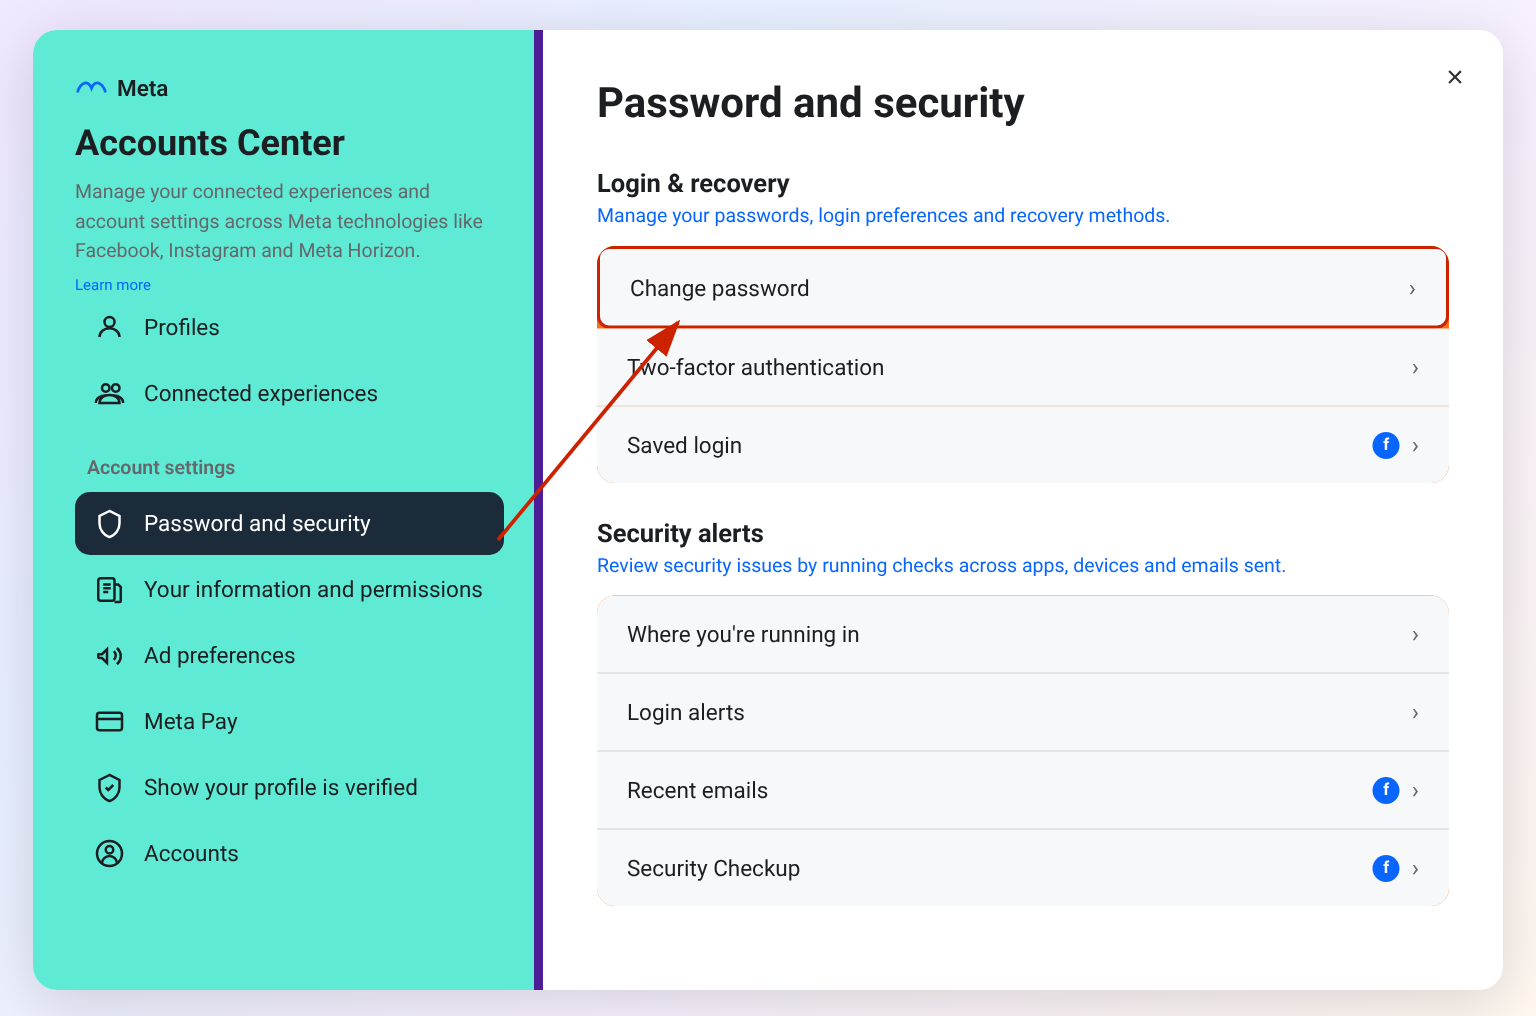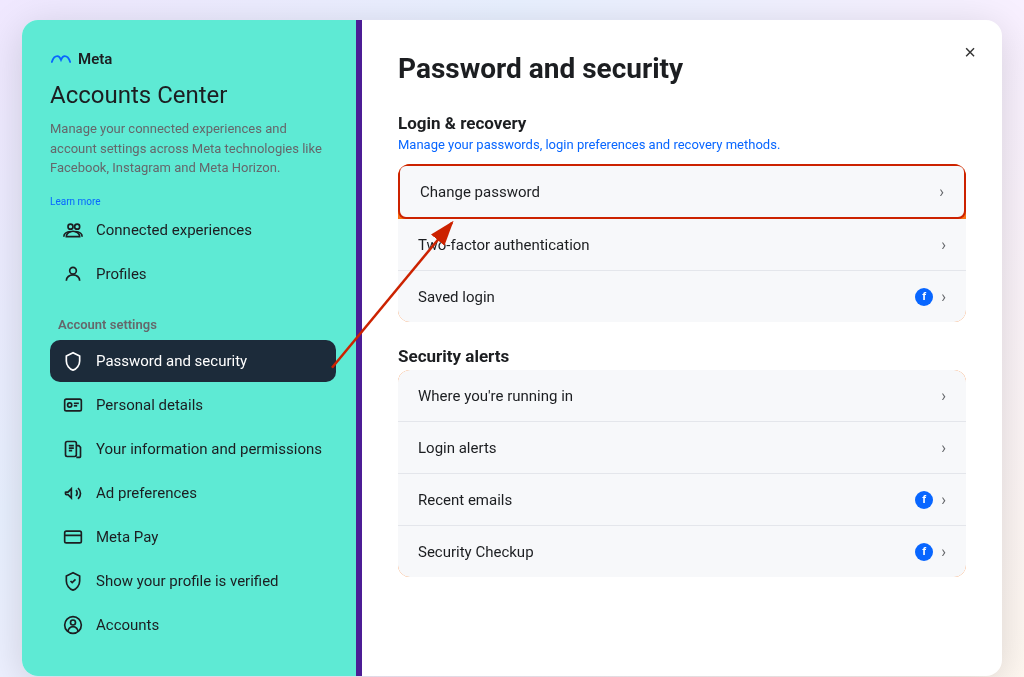--- a/index.html
+++ b/index.html
@@ -57,29 +57,29 @@
       font-size: 18px;
       color: #0866ff;
     }
     .meta-logo-text {
       font-size: 15px;
       font-weight: 600;
       color: #1c1e21;
     }
     .sidebar-title {
       font-size: 24px;
-      font-weight: 400;
+      font-weight: 700;
       color: #1c1e21;
       margin-bottom: 10px;
     }
     .sidebar-desc {
       font-size: 13px;
       color: #65676b;
       line-height: 1.5;
-      margin-bottom: 12px;
+      margin-bottom: 0;
     }
     .sidebar-learn-more {
       font-size: 10px;
       color: #0866ff;
       text-decoration: none;
       cursor: pointer;
     }
     .sidebar-section-label {
       font-size: 13px;
       font-weight: 600;
@@ -218,66 +218,55 @@
 
     <div class="sidebar-title">Accounts Center</div>
     <div class="sidebar-desc">Manage your connected experiences and account settings across Meta technologies like Facebook, Instagram and Meta Horizon.</div>
     <a class="sidebar-learn-more">Learn more</a>
 
     
     <div>
       <div class="sidebar-item">
         <span class="item-icon">
           <svg width="20" height="20" viewBox="0 0 24 24" fill="none" stroke="currentColor" stroke-width="2">
+            <circle cx="12" cy="8" r="4"></circle>
+              <path d="M4 20c0-4 3.6-7 8-7s8 3 8 7"></path>
+          </svg>
+        </span>
+        <span class="item-label">Profiles</span>
+      </div>
+      <div class="sidebar-item">
+        <span class="item-icon">
+          <svg width="20" height="20" viewBox="0 0 24 24" fill="none" stroke="currentColor" stroke-width="2">
             <circle cx="9" cy="8" r="3"></circle>
               <circle cx="17" cy="8" r="3"></circle>
               <path d="M1 20c0-3.3 3-6 8-6"></path>
               <path d="M23 20c0-3.3-3-6-8-6"></path>
               <path d="M9 14c0 0 1.5-.5 3-.5s3 .5 3 .5c3 1 5 3 5 6H4c0-3 2-5 5-6z"></path>
           </svg>
         </span>
         <span class="item-label">Connected experiences</span>
       </div>
-      <div class="sidebar-item">
-        <span class="item-icon">
-          <svg width="20" height="20" viewBox="0 0 24 24" fill="none" stroke="currentColor" stroke-width="2">
-            <circle cx="12" cy="8" r="4"></circle>
-              <path d="M4 20c0-4 3.6-7 8-7s8 3 8 7"></path>
-          </svg>
-        </span>
-        <span class="item-label">Profiles</span>
-      </div>
     </div>
 
     
     <div class="sidebar-section-label">Account settings</div>
 
     
     <div>
 
       <div class="sidebar-item active">
         <span class="item-icon">
           <svg width="20" height="20" viewBox="0 0 24 24" fill="none" stroke="currentColor" stroke-width="2">
             <path d="M12 2L4 6v6c0 5 3.6 9.7 8 11 4.4-1.3 8-6 8-11V6L12 2z"></path>
           </svg>
         </span>
         <span class="item-label">Password and security</span>
       </div>
 
-      <div class="sidebar-item">
-        <span class="item-icon">
-          <svg width="20" height="20" viewBox="0 0 24 24" fill="none" stroke="currentColor" stroke-width="2">
-            <rect x="2" y="5" width="20" height="14" rx="2"></rect>
-              <circle cx="8" cy="12" r="2.5"></circle>
-              <line x1="13" y1="10" x2="19" y2="10"></line>
-              <line x1="13" y1="13" x2="17" y2="13"></line>
-          </svg>
-        </span>
-        <span class="item-label">Personal details</span>
-      </div>
 
       <div class="sidebar-item">
         <span class="item-icon">
           <svg width="20" height="20" viewBox="0 0 24 24" fill="none" stroke="currentColor" stroke-width="2">
             <rect x="3" y="3" width="13" height="18" rx="2"></rect>
               <path d="M16 8h3l2 2v11a1 1 0 01-1 1h-4"></path>
               <path d="M7 8h6M7 11h6M7 14h4"></path>
           </svg>
         </span>
         <span class="item-label">Your information and permissions</span>
@@ -363,20 +352,21 @@
         </span>
         <span class="settings-item-right">
           <span class="fb-icon">f</span>
           <span class="chevron">›</span>
         </span>
       </div>
     </div>
 
     <div class="section-header">
       <h2>Security alerts</h2>
+      <p>Review security issues by running checks across apps, devices and emails sent.</p>
     </div>
 
     <div class="settings-list">
       <div class="settings-item">
         <span class="settings-item-left">
           <span>Where you're running in</span>
         </span>
         <span class="settings-item-right">
           <span class="chevron">›</span>
         </span>

